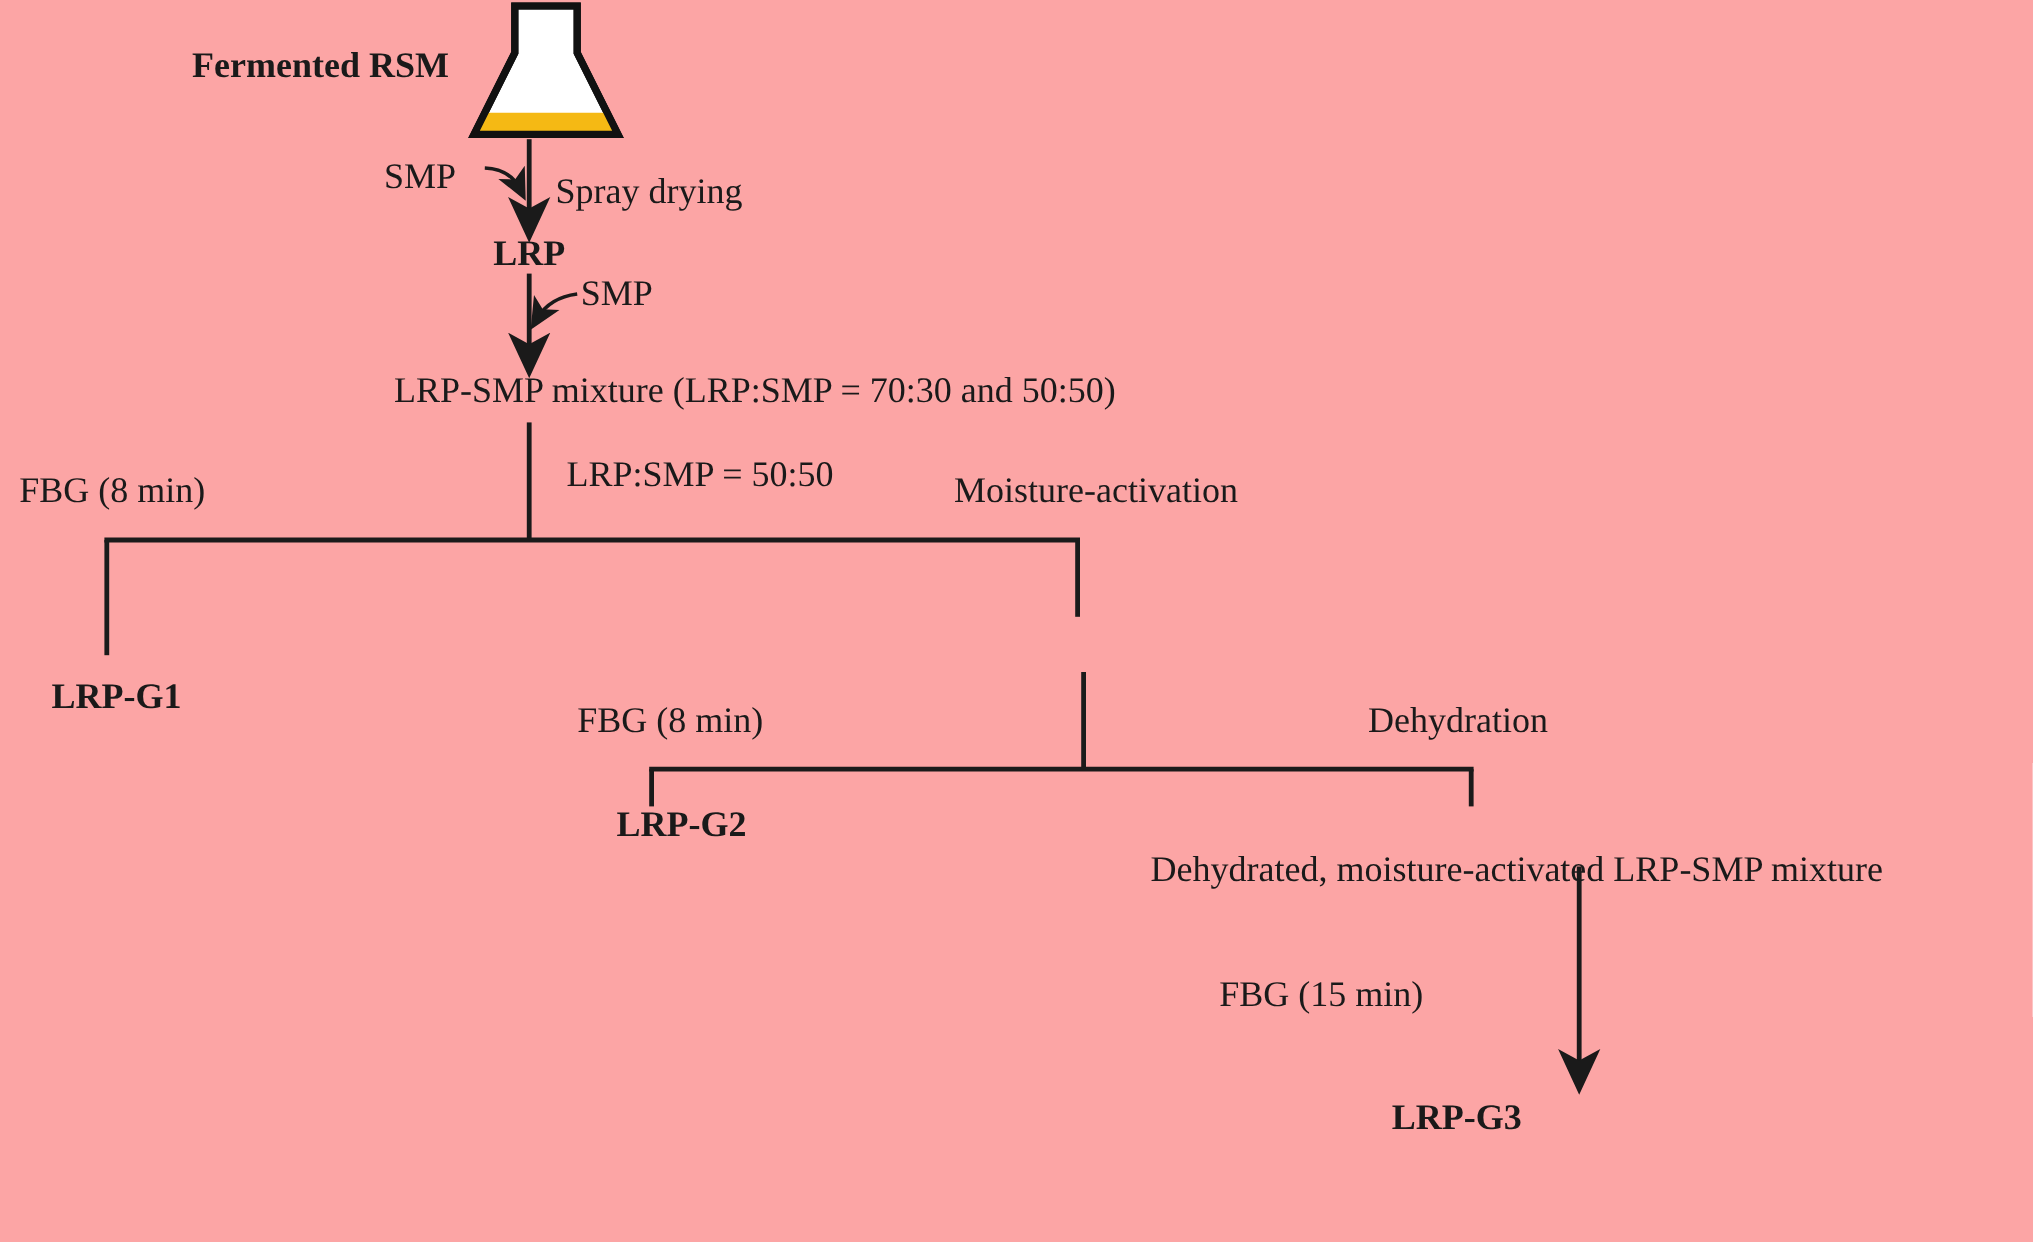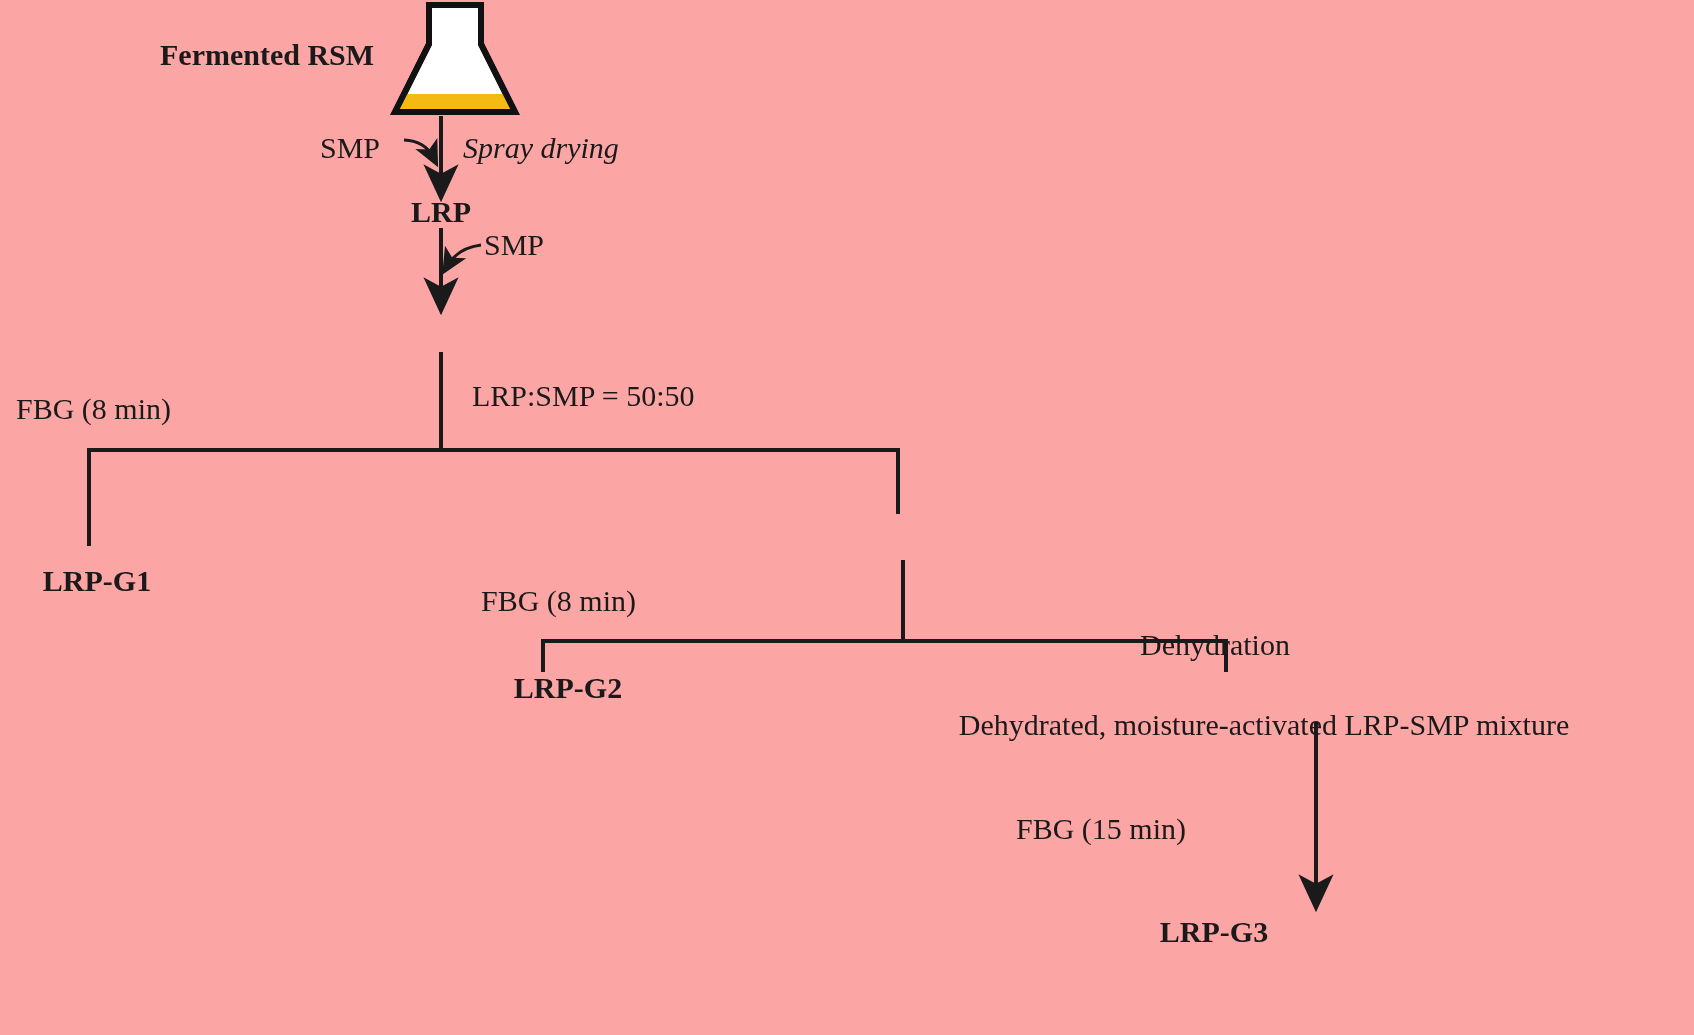--- a/index.html
+++ b/index.html
@@ -79,40 +79,42 @@
     <line x1="543" y1="641" x2="543" y2="672" stroke="#1a1a1a" stroke-width="4"></line>
     <line x1="1226" y1="641" x2="1226" y2="672" stroke="#1a1a1a" stroke-width="4"></line>
 
     <line x1="1316" y1="722" x2="1316" y2="895" stroke="#1a1a1a" stroke-width="4" marker-end="url(#arrowFull)"></line>
   </svg>
 
   <div class="lbl bold" style="left:160px; top:40px;">Fermented RSM</div>
 
   <div class="lbl bold center" style="left:441px; top:197px;">LRP</div>
 
+  <div class="lbl center" style="left:629px; top:311px;">LRP-SMP mixture (LRP:SMP = 70:30 and 50:50)</div>
 
   <div class="lbl bold center" style="left:97px; top:518px;margin-top:48px;">LRP-G1</div>
 
 
   <div class="lbl bold center" style="left:568px; top:673px;font-family:Liberation Serif, serif;">LRP-G2</div>
 
   <div class="lbl center" style="left:1264px; top:710px;">Dehydrated, moisture-activated LRP-SMP mixture</div>
 
   <div class="lbl bold center" style="left:1214px; top:897px;margin-top:20px;">LRP-G3</div>
 
   <div class="lbl" style="left:320px; top:133px;">SMP</div>
 
-  <div class="lbl" style="left:463px; top:133px;font-style:italic;">Spray drying</div>
+  <div class="lbl" style="left:463px; top:145px;">Spray drying</div>
 
   <div class="lbl" style="left:484px; top:230px;">SMP</div>
 
   <div class="lbl" style="left:16px; top:394px;">FBG (8 min)</div>
 
   <div class="lbl" style="left:472px; top:381px;">LRP:SMP = 50:50</div>
 
+  <div class="lbl" style="left:795px; top:394px;">Moisture-activation</div>
 
   <div class="lbl" style="left:481px; top:586px;">FBG (8 min)</div>
 
-  <div class="lbl" style="left:1140px; top:586px;margin-top:44px;">Dehydration</div>
+  <div class="lbl" style="left:1140px; top:586px;">Dehydration</div>
 
   <div class="lbl" style="left:1016px; top:788px;margin-top:26px;">FBG (15 min)</div>
 
 </div>
 
 </body></html>

